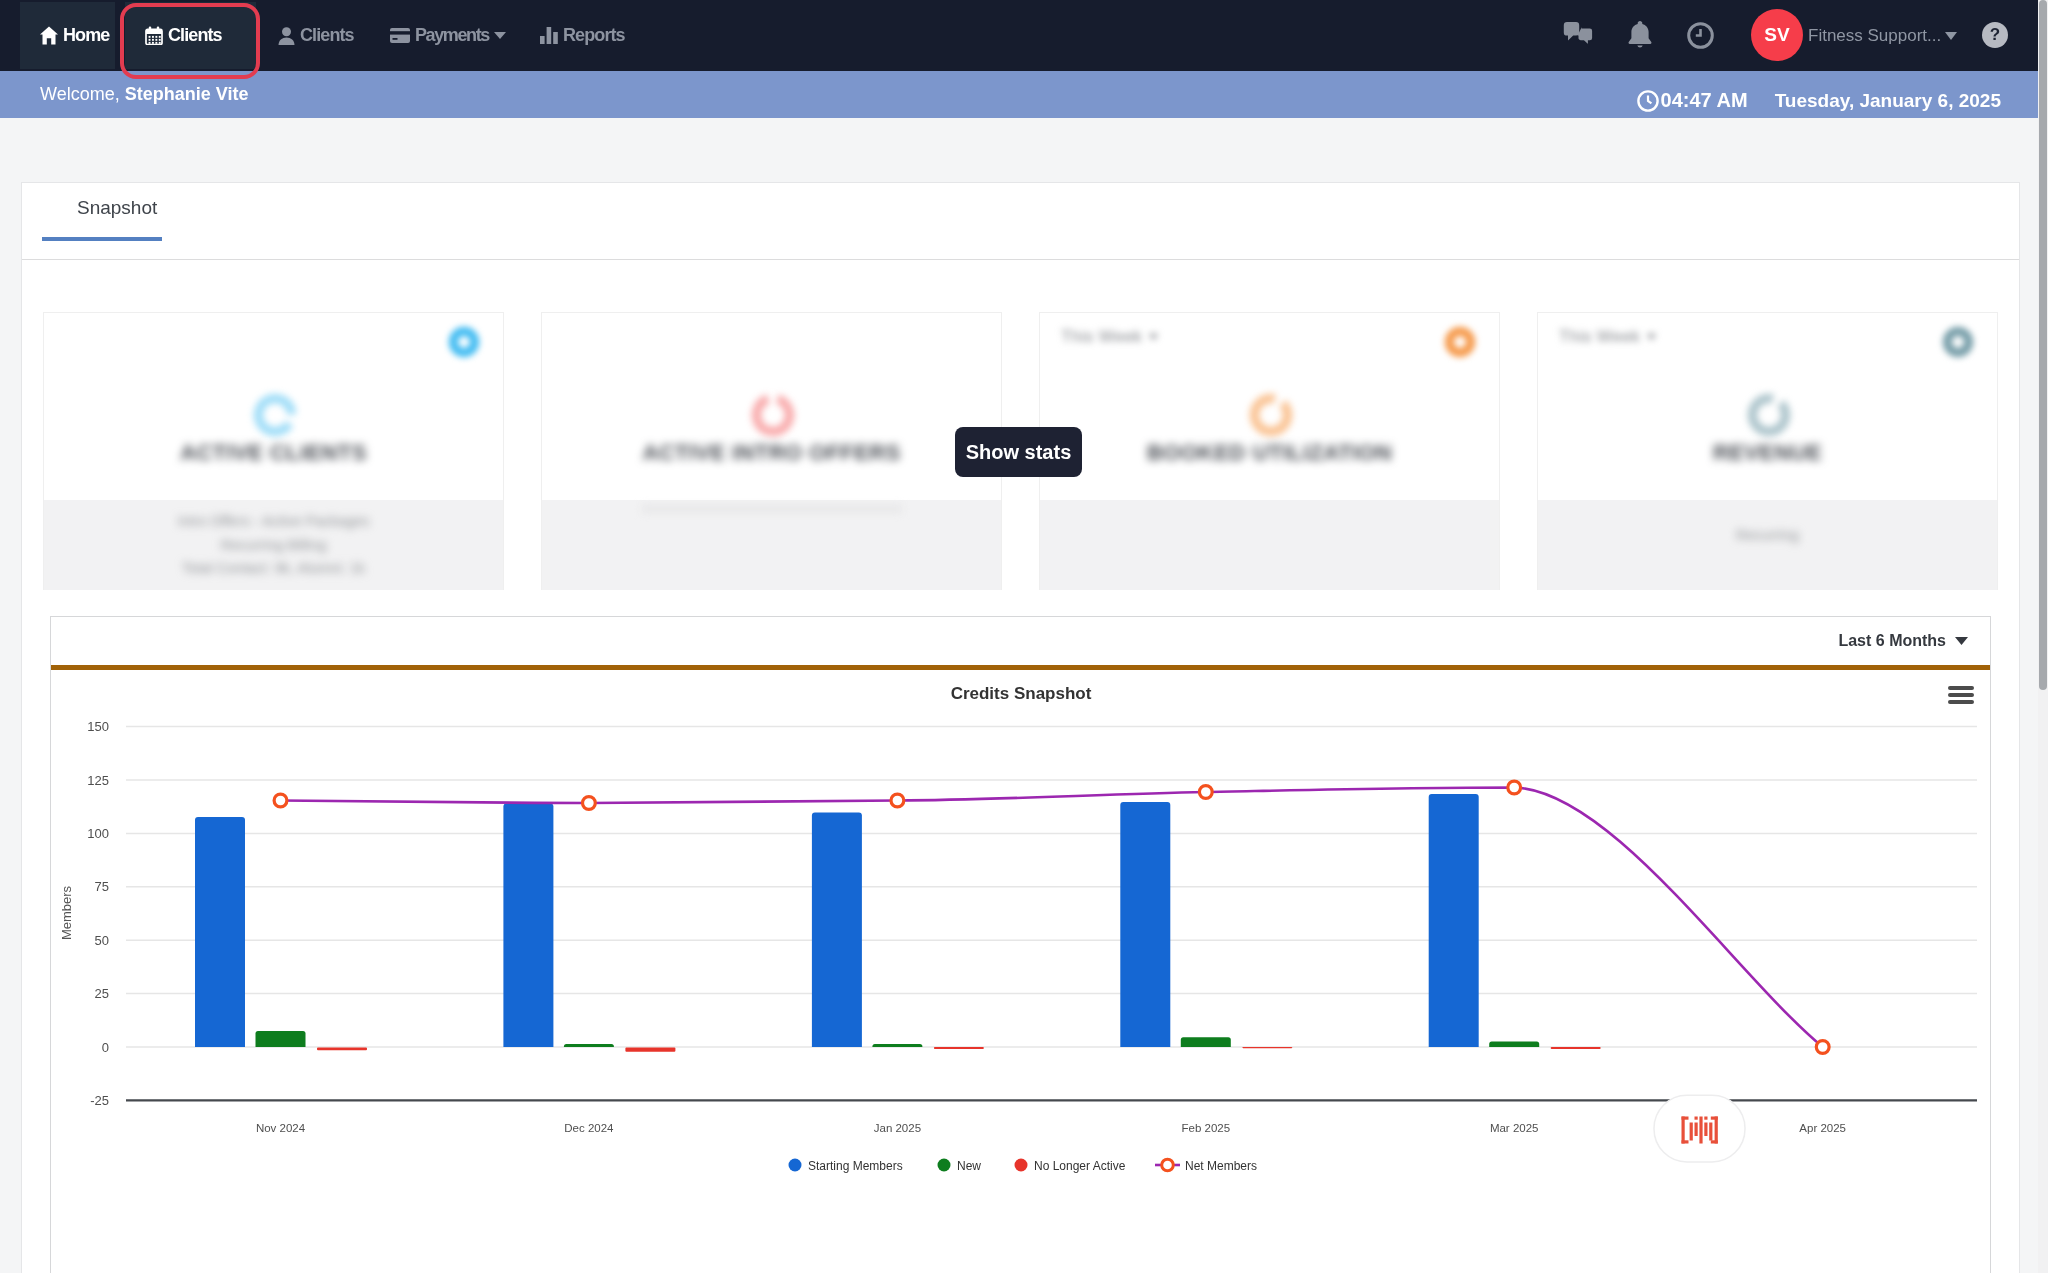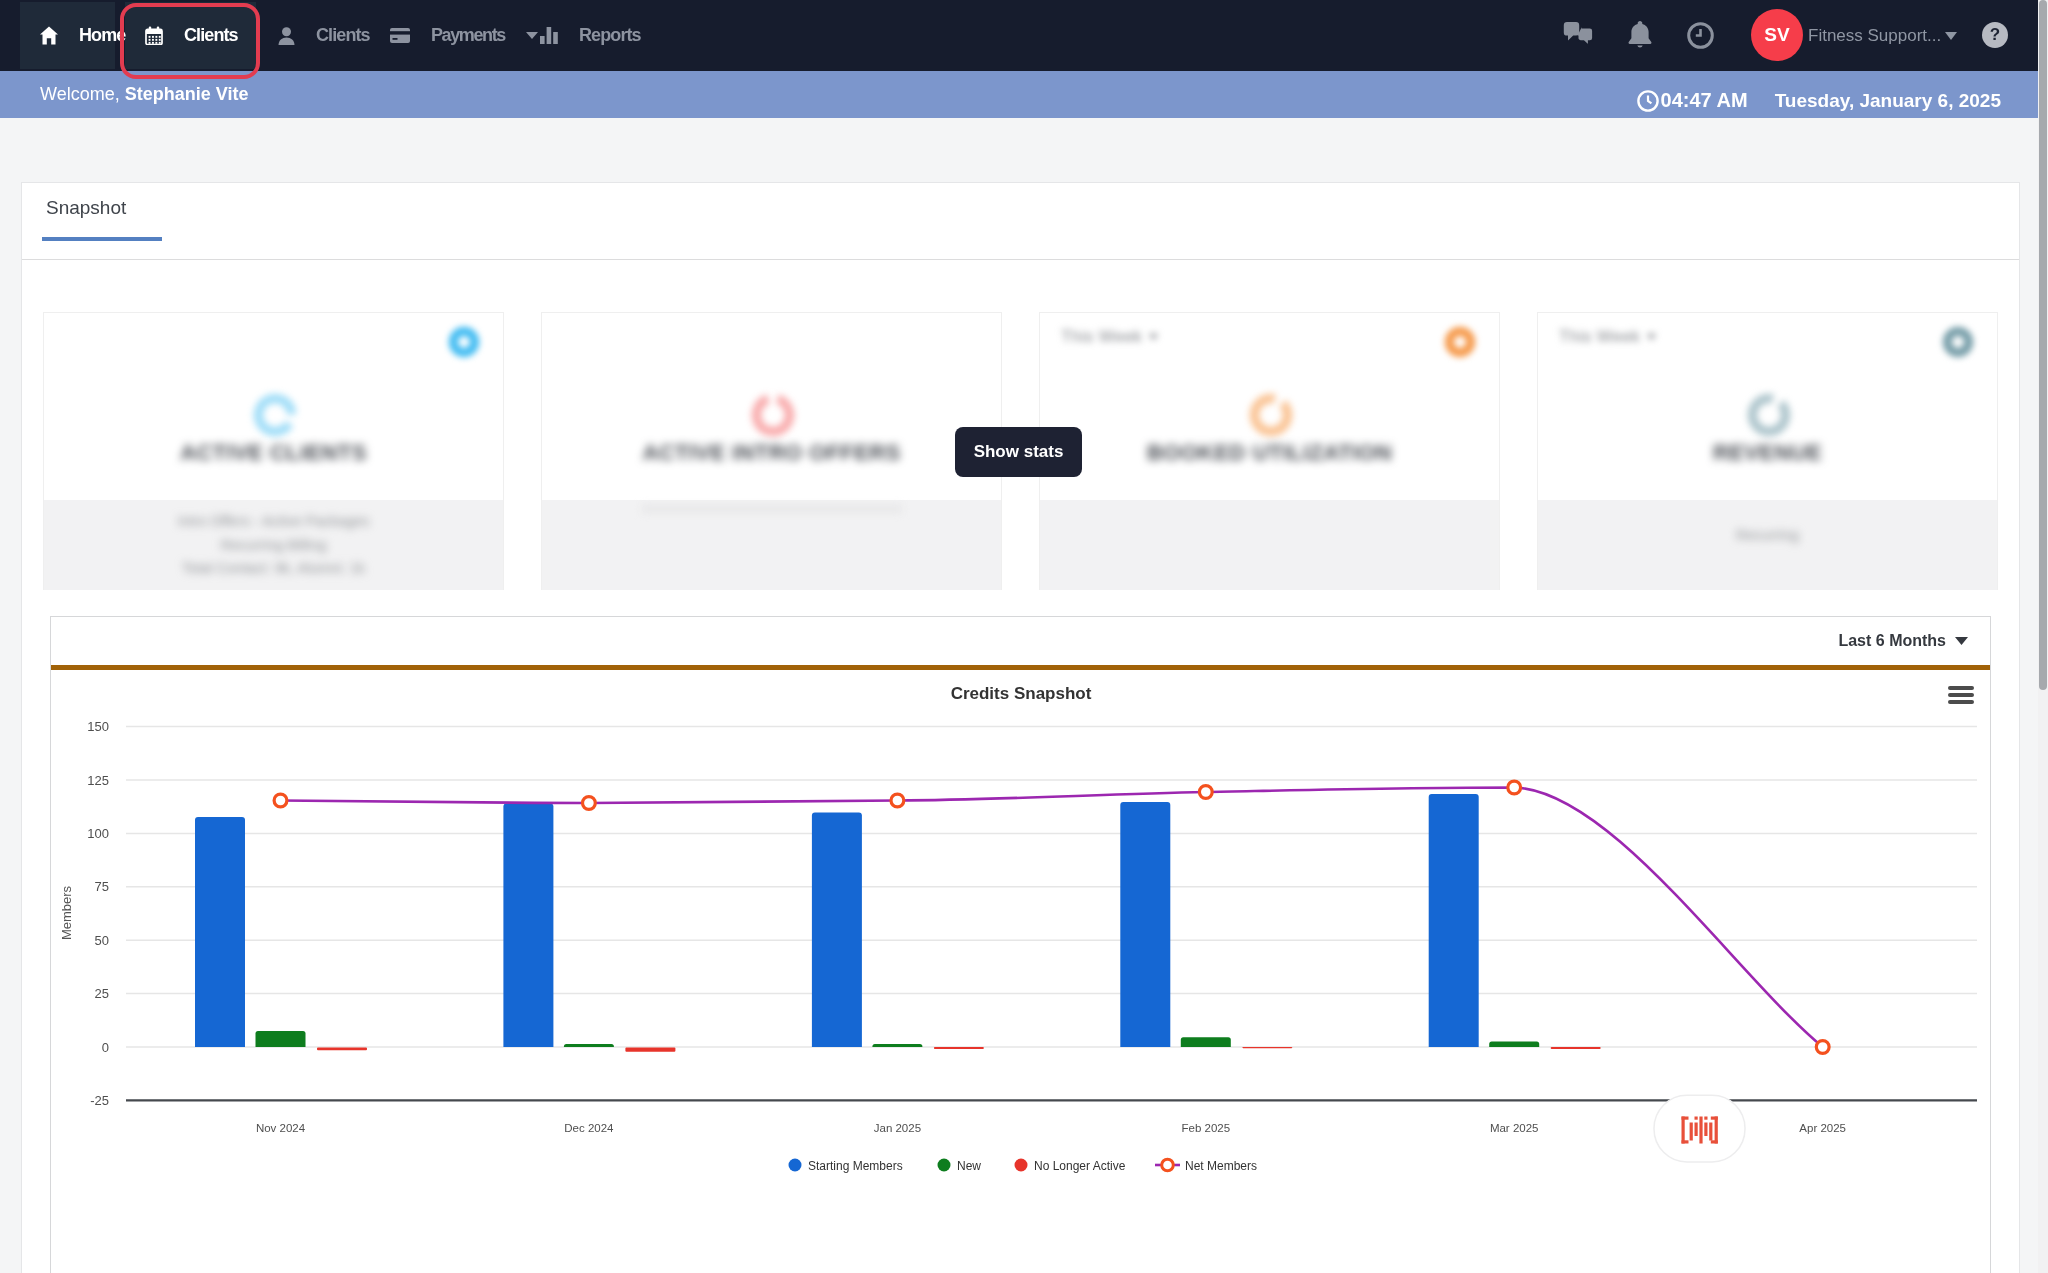--- a/index.html
+++ b/index.html
@@ -1,33 +1,33 @@
 <!DOCTYPE html>
 <html><head>
 <meta charset="utf-8">
 <style>
 *{margin:0;padding:0;box-sizing:border-box}
 html,body{width:2048px;height:1273px;overflow:hidden}
 body{font-family:"Liberation Sans",sans-serif;background:#f4f5f6;position:relative}
 .abs{position:absolute}
 #nav{position:absolute;left:0;top:0;width:2048px;height:71px;background:#161c2d}
 .nblk{position:absolute;top:2px;height:67px;background:#1f2a39}
-.ni{position:absolute;top:0;height:71px;display:flex;align-items:center;gap:21px;font-weight:700;font-size:18px;letter-spacing:-.9px;color:#8d93a0}
+.ni{position:absolute;top:0;height:71px;display:flex;align-items:center;gap:5px;font-weight:700;font-size:18px;letter-spacing:-.9px;color:#8d93a0}
 .ni.act{color:#fff}
 #redbox{position:absolute;left:120px;top:3px;width:140px;height:76px;border:4.5px solid #e33c50;border-radius:16px;z-index:60}
 #welcome{position:absolute;left:0;top:71px;width:2048px;height:47px;background:#7c96cc;color:#fff;display:flex;align-items:center}
 #bigcard{position:absolute;left:21px;top:182px;width:1999px;height:1118px;background:#fff;border:1px solid #e5e6e8;border-bottom:none}
 .scard{position:absolute;top:312px;width:461px;height:278px;background:#fff;border:1px solid #efefef}
 .sgray{position:absolute;left:0;top:187px;width:459px;height:90px;background:#f2f2f3}
 .stitle{position:absolute;left:0;top:127px;width:100%;text-align:center;font-weight:700;font-size:22px;letter-spacing:.4px;color:#474b52;filter:blur(4px)}
 .stxt{text-align:center;font-size:14.5px;line-height:23.7px;color:#8f9296;filter:blur(4px);padding-top:10px}
 .tweek{position:absolute;left:21px;top:14px;font-size:16.5px;letter-spacing:.4px;color:#84878c;filter:blur(3.5px);display:flex;align-items:center;gap:7px}
 .donut{position:absolute;left:208px;top:79px;filter:blur(3.5px)}
 .gear{position:absolute;left:398px;top:7px;filter:blur(3px)}
-#showstats{position:absolute;left:955px;top:427px;width:127px;height:50px;background:#1e2233;border-radius:8px;color:#fff;font-size:17px;font-weight:600;display:flex;align-items:center;justify-content:center;z-index:40}
+#showstats{position:absolute;left:955px;top:427px;width:127px;height:50px;background:#1e2233;border-radius:8px;color:#fff;font-size:20px;font-weight:600;display:flex;align-items:center;justify-content:center;z-index:40}
 #chartcard{position:absolute;left:50px;top:616px;width:1941px;height:686px;border:1px solid #d6d7d9;background:#fff}
 #chead{height:53px;border-bottom:5px solid #a16207;display:flex;align-items:center;justify-content:flex-end;padding-right:22px;font-size:16px;font-weight:600;color:#35393f;gap:9px}
 #sbtrack{position:absolute;left:2038px;top:0;width:10px;height:1273px;background:#f1f1f2}
 #sbthumb{position:absolute;left:2039px;top:0;width:8px;height:690px;background:#a6a9ad;border-radius:4px}
 </style>
 </head>
 <body>
 <div id="nav">
   <div class="nblk" style="left:20px;width:95px"></div>
   <div class="nblk" style="left:125px;width:131px"></div>
@@ -112,21 +112,21 @@
     <svg width="22" height="22" viewBox="0 0 22 22">
         <circle cx="11" cy="11" r="9.6" fill="none" stroke="#fff" stroke-width="2.4"></circle>
         <path d="M11 5.6V11l3.4 2.4" fill="none" stroke="#fff" stroke-width="2.2"></path>
       </svg>
     <span style="font-size:20px;font-weight:700">04:47 AM</span>
     <span style="width:23px"></span>
     <span style="font-size:19px;font-weight:600">Tuesday, January 6, 2025</span>
   </div>
 </div>
 <div id="bigcard">
-  <div class="abs" style="left:24px;top:14px;font-size:19px;color:#3f444b">Snapshot</div>
+  <div class="abs" style="left:55px;top:14px;font-size:19px;color:#3f444b">Snapshot</div>
   <div class="abs" style="left:20px;top:54px;width:120px;height:4px;background:#5480c1"></div>
   <div class="abs" style="left:0;top:76px;width:100%;height:1px;background:#dcdcdd"></div>
 </div>
 <div class="scard" style="left:43px">
   <svg class="donut" width="46" height="46" viewBox="0 0 46 46">
       <circle cx="23" cy="23" r="16.5" fill="none" stroke="#45bdf2" stroke-width="9.5" stroke-dasharray="94 9.7" opacity=".5" transform="rotate(30 23 23)"></circle>
     </svg>
   <div class="stitle">ACTIVE CLIENTS</div>
   <svg class="gear" width="44" height="44" viewBox="0 0 44 44">
       <circle cx="22" cy="22" r="10.5" fill="none" stroke="#45bdf2" stroke-width="9.5"></circle>

